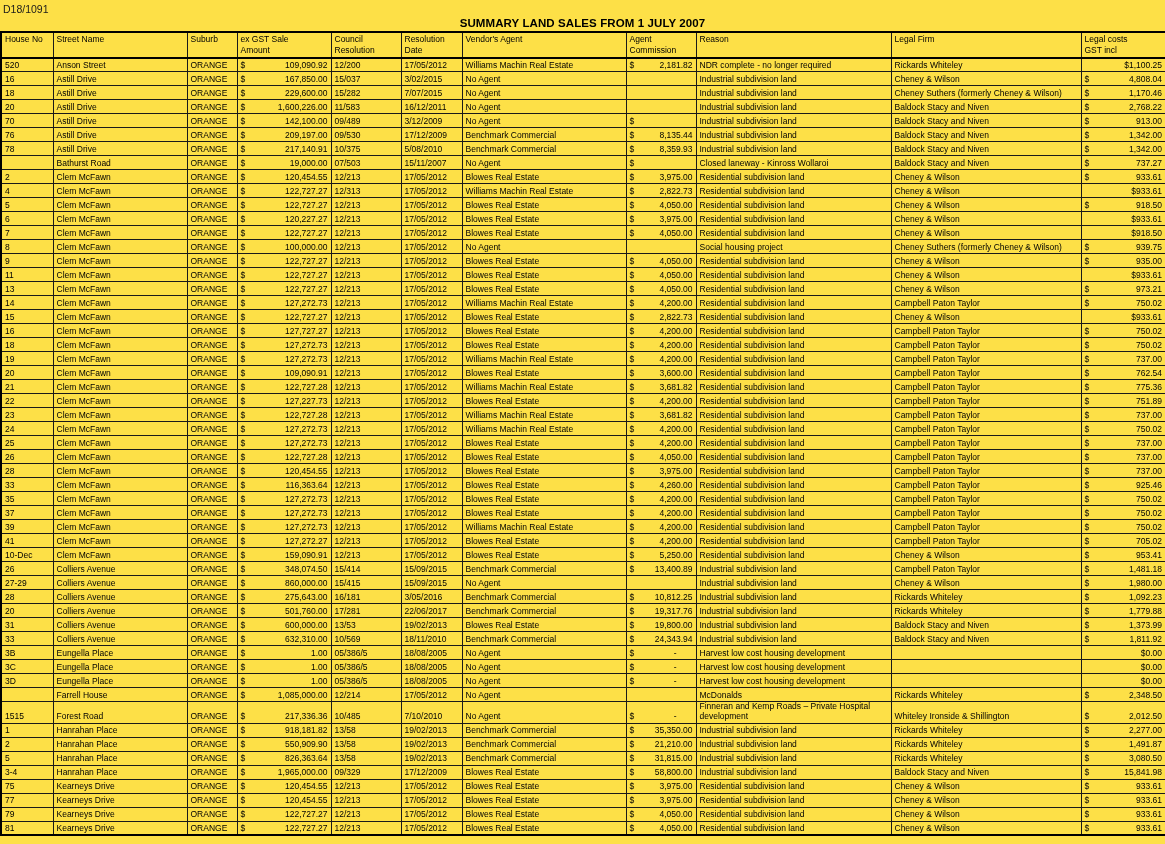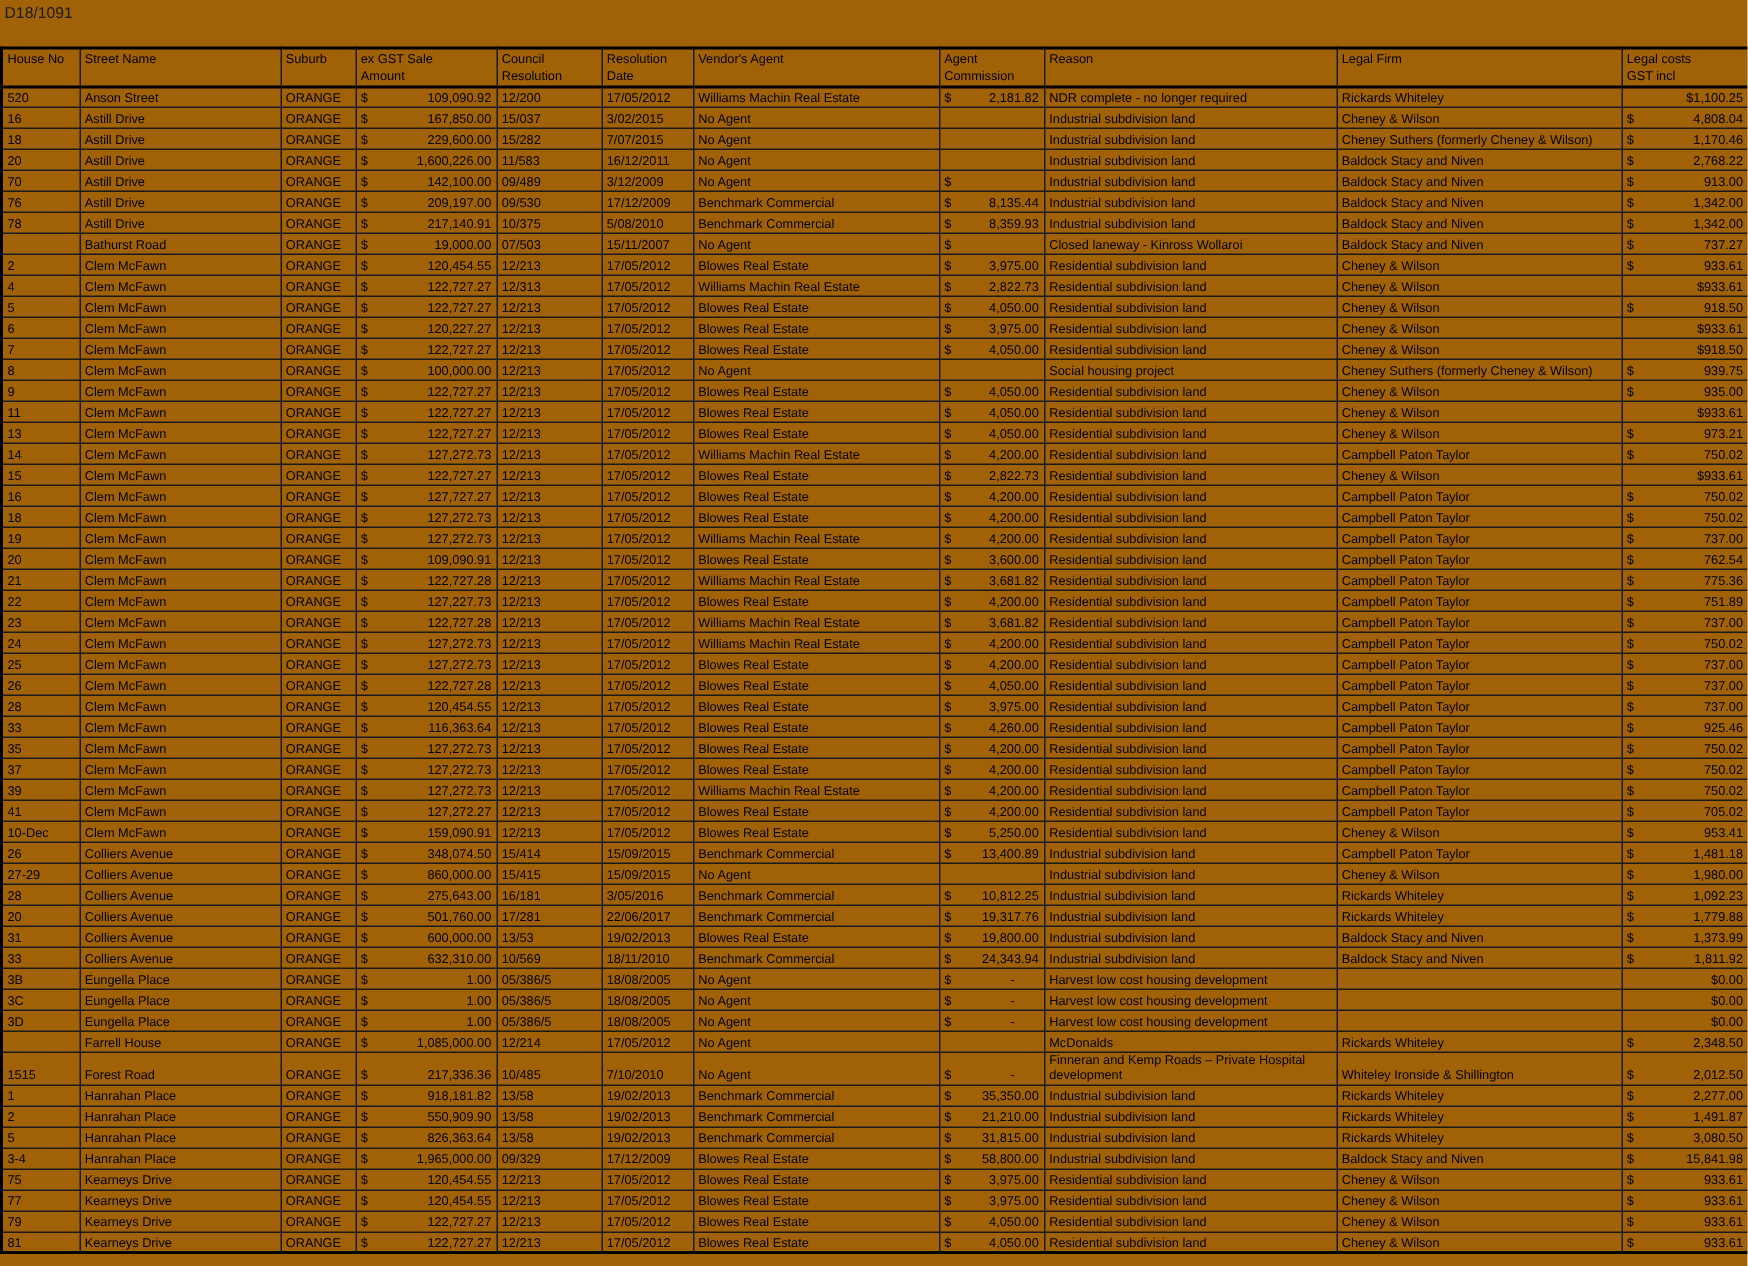--- a/index.html
+++ b/index.html
@@ -2,21 +2,21 @@
 <html><head>
 <meta charset="utf-8">
 <style>
   * { box-sizing: border-box; }
   html, body { margin: 0; padding: 0; background: #ffffff; }
   body { font-family: "Liberation Sans", sans-serif; color: #000; }
   .page {
     position: relative;
     width: 1165px;
     height: 844px;
-    background: #a16207;
+    background: #fde047;
     overflow: hidden;
   }
   .doc-ref {
     position: absolute;
     top: 3px;
     left: 3px;
     font-size: 10.5px;
     color: #1a1a1a;
   }
   .title {
@@ -71,20 +71,21 @@
   }
   .money-in .sign { flex: 0 0 auto; text-align: left; }
   .money-in .val  { flex: 1 1 auto; text-align: right; }
   .money-in.dash .val { padding-right: 16px; }
 </style>
 </head>
 <body>
 
 <div class="page">
   <div class="doc-ref">D18/1091</div>
+  <div class="title">SUMMARY LAND SALES FROM 1 JULY 2007</div>
 
   <table class="grid">
     <colgroup>
       <col style="width:52px">
       <col style="width:134px">
       <col style="width:50px">
       <col style="width:94px">
       <col style="width:70px">
       <col style="width:61px">
       <col style="width:164px">

